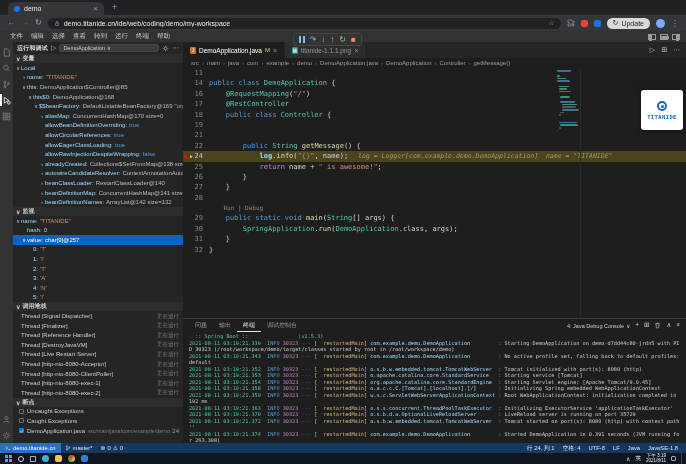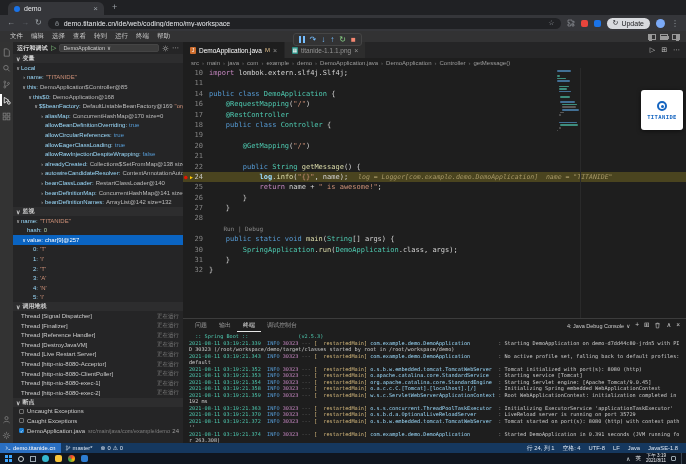--- a/index.html
+++ b/index.html
@@ -516,26 +516,20 @@
         <span>DemoApplication</span>
         <span class="crumb-sep">›</span>
         <span>Controller</span>
         <span class="crumb-sep">›</span>
         <span>getMessage()</span>
       </div>
     <div id="codewrap">
       <div id="codelines">
           <div class="cl">
             <span class="gut">
-              <span class="lnum">10</span>
-            </span>
-            <span class="ctext"><span class="tok-c">import </span><span class="tok-p">lombok.extern.slf4j.Slf4j;</span></span>
-          </div>
-          <div class="cl">
-            <span class="gut">
               <span class="lnum">11</span>
             </span>
             <span class="ctext"></span>
           </div>
           <div class="cl">
             <span class="gut">
               <span class="lnum">14</span>
             </span>
             <span class="ctext"><span class="tok-k">public class </span><span class="tok-t">DemoApplication</span><span class="tok-p"> {</span></span>
           </div>
@@ -555,26 +549,20 @@
             <span class="gut">
               <span class="lnum">18</span>
             </span>
             <span class="ctext"><span class="tok-p">    </span><span class="tok-k">public class </span><span class="tok-t">Controller</span><span class="tok-p"> {</span></span>
           </div>
           <div class="cl">
             <span class="gut">
               <span class="lnum">19</span>
             </span>
             <span class="ctext"></span>
-          </div>
-          <div class="cl">
-            <span class="gut">
-              <span class="lnum">20</span>
-            </span>
-            <span class="ctext"><span class="tok-p">        </span><span class="tok-a">@GetMapping</span><span class="tok-p">(</span><span class="tok-s">"/"</span><span class="tok-p">)</span></span>
           </div>
           <div class="cl">
             <span class="gut">
               <span class="lnum">21</span>
             </span>
             <span class="ctext"></span>
           </div>
           <div class="cl">
             <span class="gut">
               <span class="lnum">22</span>

